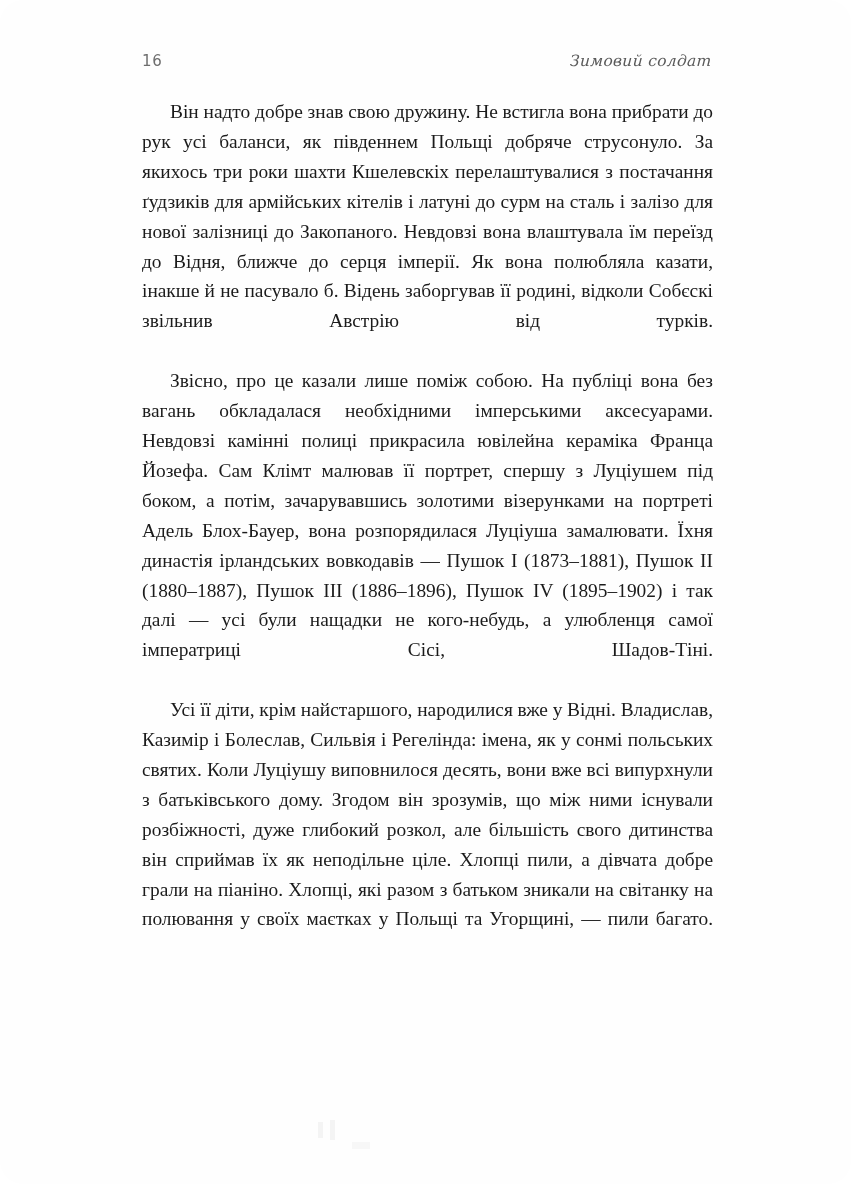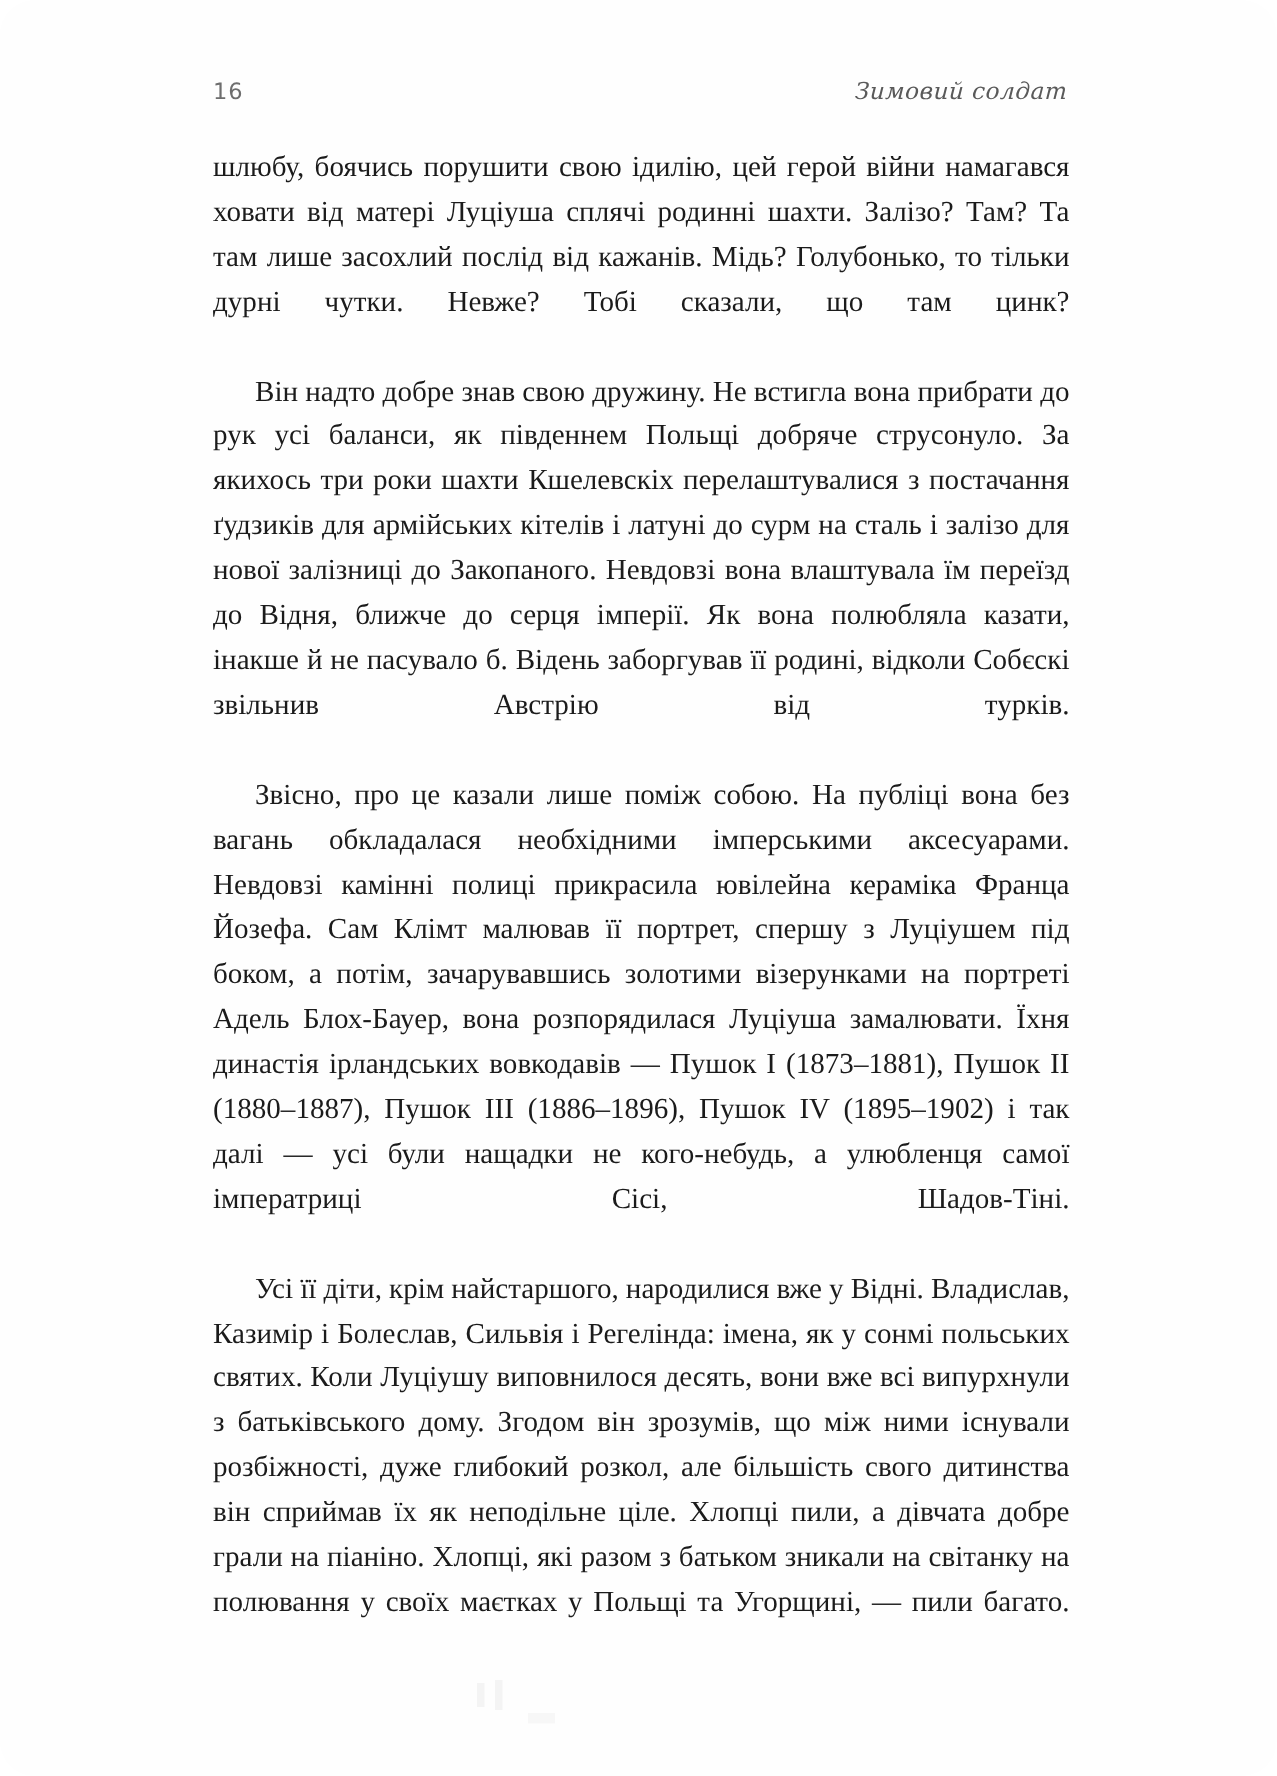--- a/index.html
+++ b/index.html
@@ -105,21 +105,20 @@
 <body>
 
 <div class="page">
 
   <div class="running-head">
     <span class="folio">16</span>
     <span class="book-title">Зимовий солдат</span>
   </div>
 
   <div class="text-block">
-    <p class="para no-indent">шлюбу, боячись порушити свою ідилію, цей герой війни намагався ховати від матері Луціуша сплячі родинні шахти. Залізо? Там? Та там лише засохлий послід від кажанів. Мідь? Голубонько, то тільки дурні чутки. Невже? Тобі сказали, що там цинк?</p>
     <p class="para">Він надто добре знав свою дружину. Не встигла вона прибрати до рук усі баланси, як південнем Польщі добряче струсонуло. За якихось три роки шахти Кшелевскіх перелаштувалися з постачання ґудзиків для армійських кітелів і латуні до сурм на сталь і залізо для нової залізниці до Закопаного. Невдовзі вона влаштувала їм переїзд до Відня, ближче до серця імперії. Як вона полюбляла казати, інакше й не пасувало б. Відень заборгував її родині, відколи Собєскі звільнив Австрію від турків.</p>
     <p class="para">Звісно, про це казали лише поміж собою. На публіці вона без вагань обкладалася необхідними імперськими аксесуарами. Невдовзі камінні полиці прикрасила ювілейна кераміка Франца Йозефа. Сам Клімт малював її портрет, спершу з Луціушем під боком, а потім, зачарувавшись золотими візерунками на портреті Адель Блох-Бауер, вона розпорядилася Луціуша замалювати. Їхня династія ірландських вовкодавів — Пушок I (1873–1881), Пушок II (1880–1887), Пушок III (1886–1896), Пушок IV (1895–1902) і так далі — усі були нащадки не кого-небудь, а улюбленця самої імператриці Сісі, Шадов-Тіні.</p>
     <p class="para">Усі її діти, крім найстаршого, народилися вже у Відні. Владислав, Казимір і Болеслав, Сильвія і Регелінда: імена, як у сонмі польських святих. Коли Луціушу виповнилося десять, вони вже всі випурхнули з батьківського дому. Згодом він зрозумів, що між ними існували розбіжності, дуже глибокий розкол, але більшість свого дитинства він сприймав їх як неподільне ціле. Хлопці пили, а дівчата добре грали на піаніно. Хлопці, які разом з батьком зникали на світанку на полювання у своїх маєтках у Польщі та Угорщині, — пили багато.</p>
   </div>
 
   <span class="speckle sp1"></span>
   <span class="speckle sp2"></span>
   <span class="speckle sp3"></span>
 
 </div>

